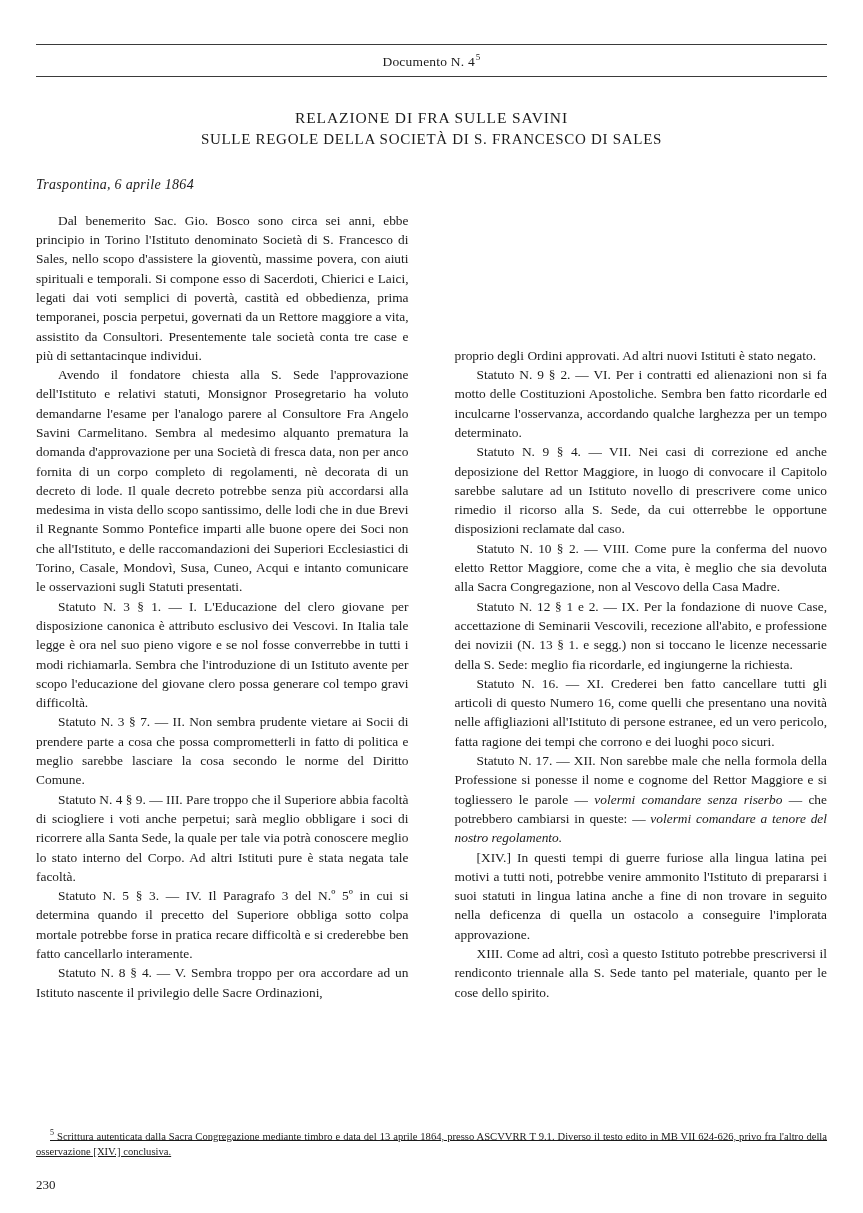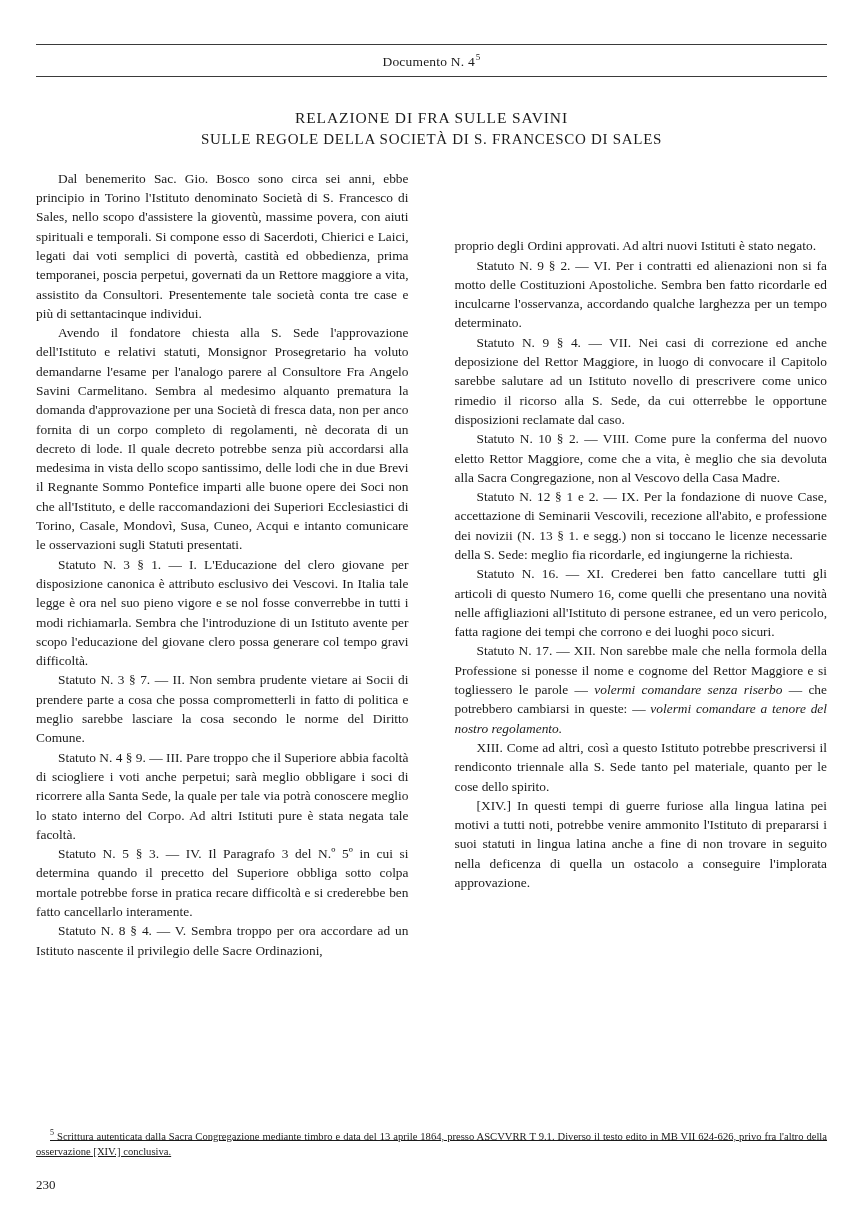--- a/index.html
+++ b/index.html
@@ -56,21 +56,21 @@
   .dateline {
     margin-top: 26px;
     font-style: italic;
     font-size: 14px;
     letter-spacing: 0.3px;
   }
   .columns {
     margin-top: 18px;
     display: flex;
     gap: 46px;
-    align-items: center;
+    align-items: flex-end;
   }
   .col {
     width: 378px;
     font-size: 13.4px;
     line-height: 1.44;
     text-align: justify;
     text-justify: inter-word;
     hyphens: auto;
   }
   .col p {
@@ -117,20 +117,21 @@
     <span>Documento N. 4</span><sup>5</sup>
   </div>
 
   <hr class="rule">
 
   <div class="title-block">
     <div class="title-line">RELAZIONE DI FRA SULLE SAVINI</div>
     <div class="subtitle-line">SULLE REGOLE DELLA SOCIETÀ DI S. FRANCESCO DI SALES</div>
   </div>
 
+  <div class="dateline">Traspontina, 6 aprile 1864</div>
 
   <div class="columns">
 
     <div class="col">
       <p>Dal benemerito Sac. Gio. Bosco sono circa sei anni, ebbe principio in Torino l'Istituto denominato Società di S. Francesco di Sales, nello scopo d'assistere la gioventù, massime povera, con aiuti spirituali e temporali. Si compone esso di Sacerdoti, Chierici e Laici, legati dai voti semplici di povertà, castità ed obbedienza, prima temporanei, poscia perpetui, governati da un Rettore maggiore a vita, assistito da Consultori. Presentemente tale società conta tre case e più di settantacinque individui.</p>
       <p>Avendo il fondatore chiesta alla S. Sede l'approvazione dell'Istituto e relativi statuti, Monsignor Prosegretario ha voluto demandarne l'esame per l'analogo parere al Consultore Fra Angelo Savini Carmelitano. Sembra al medesimo alquanto prematura la domanda d'approvazione per una Società di fresca data, non per anco fornita di un corpo completo di regolamenti, nè decorata di un decreto di lode. Il quale decreto potrebbe senza più accordarsi alla medesima in vista dello scopo santissimo, delle lodi che in due Brevi il Regnante Sommo Pontefice imparti alle buone opere dei Soci non che all'Istituto, e delle raccomandazioni dei Superiori Ecclesiastici di Torino, Casale, Mondovì, Susa, Cuneo, Acqui e intanto comunicare le osservazioni sugli Statuti presentati.</p>
       <p>Statuto N. 3 § 1. — I. L'Educazione del clero giovane per disposizione canonica è attributo esclusivo dei Vescovi. In Italia tale legge è ora nel suo pieno vigore e se nol fosse converrebbe in tutti i modi richiamarla. Sembra che l'introduzione di un Istituto avente per scopo l'educazione del giovane clero possa generare col tempo gravi difficoltà.</p>
       <p>Statuto N. 3 § 7. — II. Non sembra prudente vietare ai Socii di prendere parte a cosa che possa comprometterli in fatto di politica e meglio sarebbe lasciare la cosa secondo le norme del Diritto Comune.</p>
       <p>Statuto N. 4 § 9. — III. Pare troppo che il Superiore abbia facoltà di sciogliere i voti anche perpetui; sarà meglio obbligare i soci di ricorrere alla Santa Sede, la quale per tale via potrà conoscere meglio lo stato interno del Corpo. Ad altri Istituti pure è stata negata tale facoltà.</p>
       <p>Statuto N. 5 § 3. — IV. Il Paragrafo 3 del N.º 5º in cui si determina quando il precetto del Superiore obbliga sotto colpa mortale potrebbe forse in pratica recare difficoltà e si crederebbe ben fatto cancellarlo interamente.</p>
@@ -138,22 +139,22 @@
     </div>
 
     <div class="col">
       <p class="noindent">proprio degli Ordini approvati. Ad altri nuovi Istituti è stato negato.</p>
       <p>Statuto N. 9 § 2. — VI. Per i contratti ed alienazioni non si fa motto delle Costituzioni Apostoliche. Sembra ben fatto ricordarle ed inculcarne l'osservanza, accordando qualche larghezza per un tempo determinato.</p>
       <p>Statuto N. 9 § 4. — VII. Nei casi di correzione ed anche deposizione del Rettor Maggiore, in luogo di convocare il Capitolo sarebbe salutare ad un Istituto novello di prescrivere come unico rimedio il ricorso alla S. Sede, da cui otterrebbe le opportune disposizioni reclamate dal caso.</p>
       <p>Statuto N. 10 § 2. — VIII. Come pure la conferma del nuovo eletto Rettor Maggiore, come che a vita, è meglio che sia devoluta alla Sacra Congregazione, non al Vescovo della Casa Madre.</p>
       <p>Statuto N. 12 § 1 e 2. — IX. Per la fondazione di nuove Case, accettazione di Seminarii Vescovili, recezione all'abito, e professione dei novizii (N. 13 § 1. e segg.) non si toccano le licenze necessarie della S. Sede: meglio fia ricordarle, ed ingiungerne la richiesta.</p>
       <p>Statuto N. 16. — XI. Crederei ben fatto cancellare tutti gli articoli di questo Numero 16, come quelli che presentano una novità nelle affigliazioni all'Istituto di persone estranee, ed un vero pericolo, fatta ragione dei tempi che corrono e dei luoghi poco sicuri.</p>
       <p>Statuto N. 17. — XII. Non sarebbe male che nella formola della Professione si ponesse il nome e cognome del Rettor Maggiore e si togliessero le parole — <i>volermi comandare senza riserbo</i> — che potrebbero cambiarsi in queste: — <i>volermi comandare a tenore del nostro regolamento.</i></p>
+      <p>[XIV.] In questi tempi di guerre furiose alla lingua latina pei motivi a tutti noti, potrebbe venire ammonito l'Istituto di prepararsi i suoi statuti in lingua latina anche a fine di non trovare in seguito nella deficenza di quella un ostacolo a conseguire l'implorata approvazione.</p>
       <p>XIII. Come ad altri, così a questo Istituto potrebbe prescriversi il rendiconto triennale alla S. Sede tanto pel materiale, quanto per le cose dello spirito.</p>
-      <p>[XIV.] In questi tempi di guerre furiose alla lingua latina pei motivi a tutti noti, potrebbe venire ammonito l'Istituto di prepararsi i suoi statuti in lingua latina anche a fine di non trovare in seguito nella deficenza di quella un ostacolo a conseguire l'implorata approvazione.</p>
     </div>
 
   </div>
 
   <div class="footnote-area">
     <p><sup>5</sup> <span>Scrittura autenticata dalla Sacra Congregazione mediante timbro e data del 13 aprile 1864, presso ASCVVRR T 9.1. Diverso il testo edito in MB VII 624-626, privo fra l'altro della osservazione [XIV.] conclusiva.</span></p>
   </div>
 
   <div class="page-number">230</div>
 

